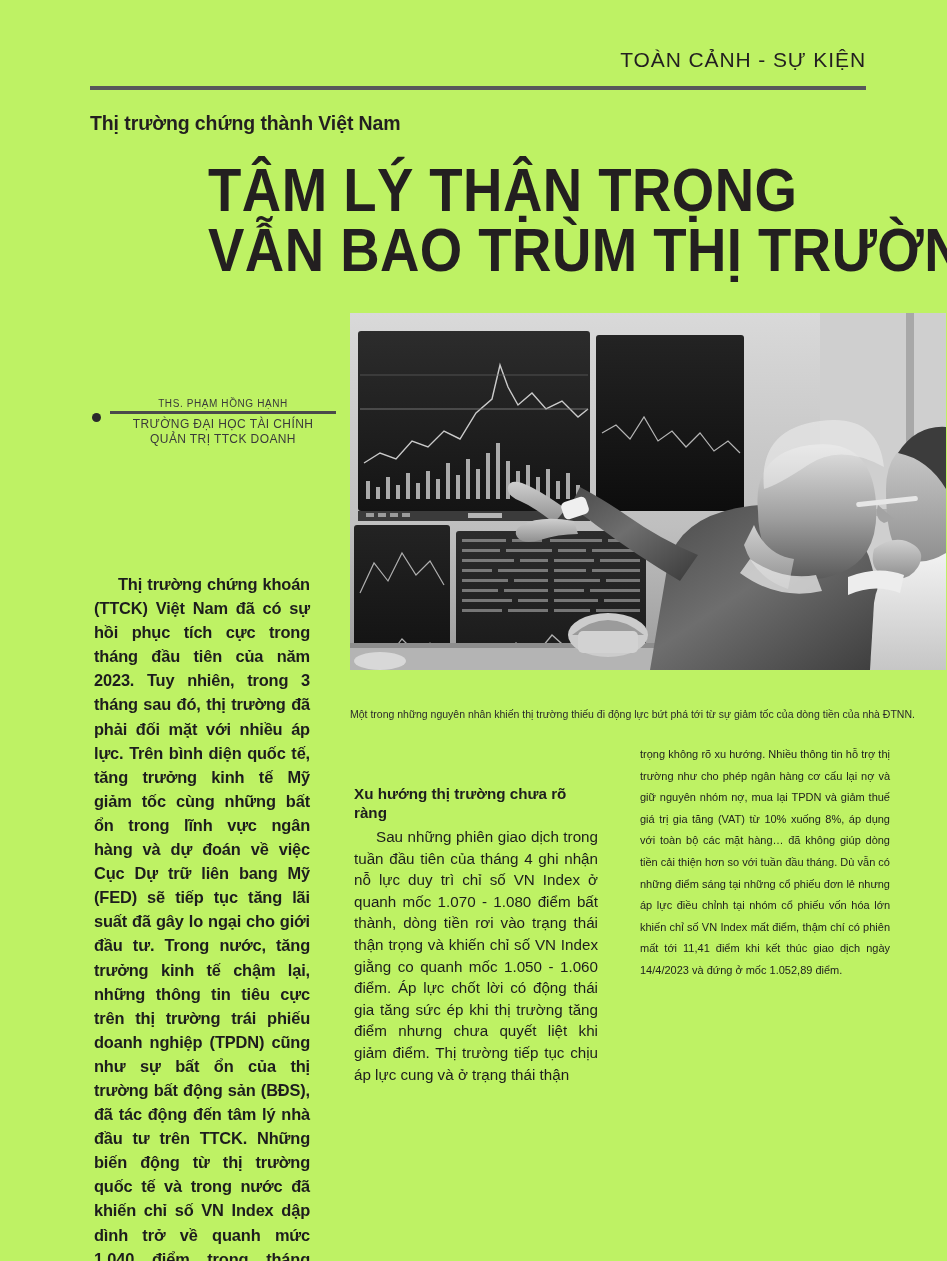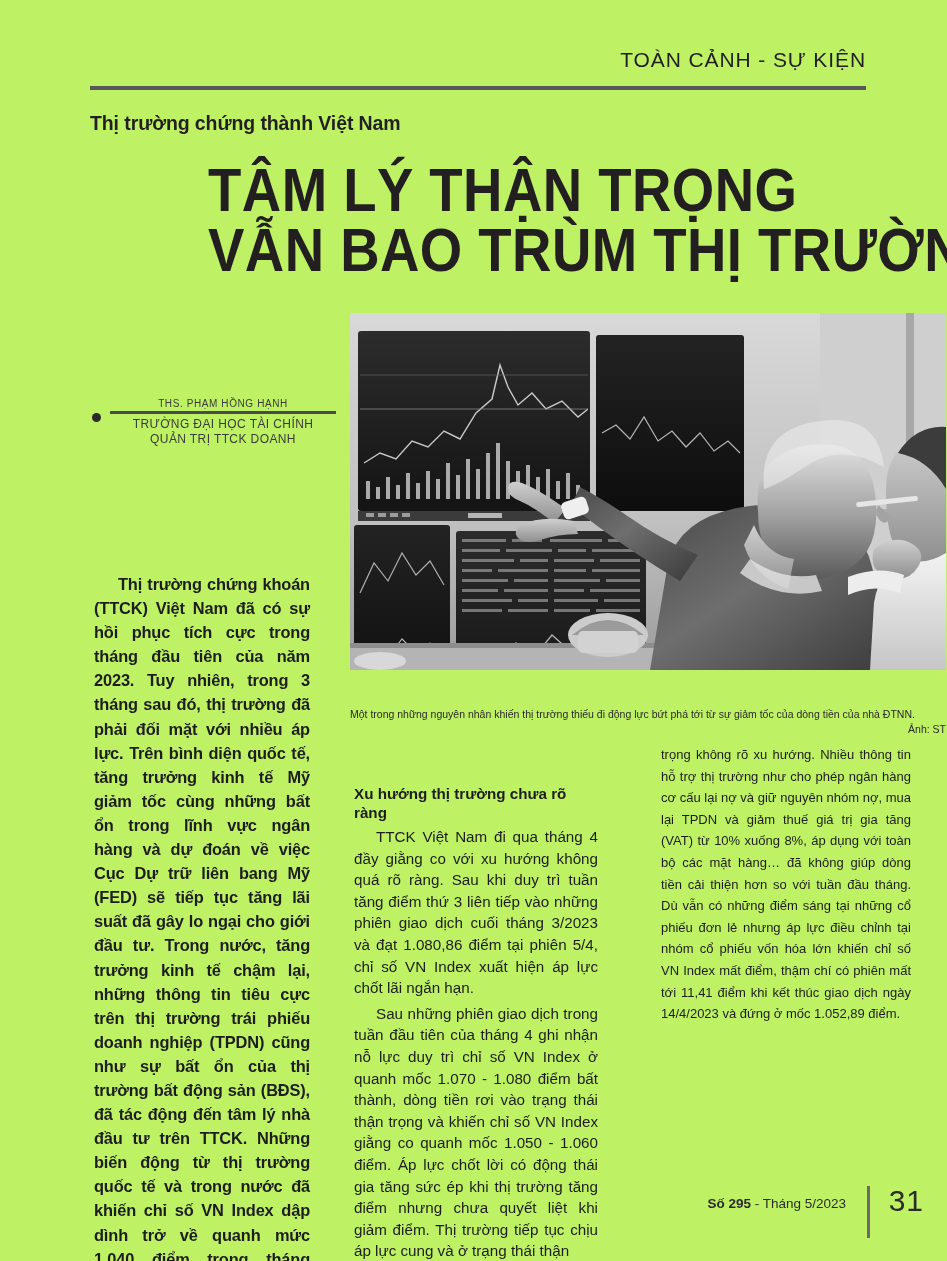--- a/index.html
+++ b/index.html
@@ -157,24 +157,24 @@
   .col-lead p { text-indent: 24px; }
 
   .col-mid {
     left: 350px;
     top: 780px;
     width: 252px;
     font-size: 15.2px;
     line-height: 21.6px;
   }
   .col-right {
-    left: 657px;
+    left: 636px;
     top: 740px;
     width: 258px;
-    font-size: 13px;
+    font-size: 11px;
     line-height: 21.6px;
   }
   .subhead {
     font-weight: bold;
     font-size: 15.2px;
     line-height: 19px;
     margin-bottom: 1px;
     text-indent: 0 !important;
     text-align: left;
   }
@@ -397,36 +397,29 @@
       <path d="M524 236 q22 -16 40 -4 q12 8 4 22 q-10 16 -30 10 q-20 -6 -14 -28 Z" fill="url(#skinG)"></path>
       <path d="M498 264 q30 -12 56 -2 l-4 18 q-26 -10 -52 2 Z" fill="#ededed"></path>
 
       <rect x="506" y="186" width="62" height="5" rx="2.5" transform="rotate(-6 537 188)" fill="#e6e6e6"></rect>
 
       <rect width="596" height="357" fill="none"></rect>
     </svg>
   </div>
   <div class="caption">
     <span>Một trong những nguyên nhân khiến thị trường thiếu đi động lực bứt phá tới từ sự giảm tốc của dòng tiền của nhà ĐTNN.</span>
-    <span class="caption-credit">Ảnh: ST</span>
   </div>
 
   <div class="col col-lead">
     <p>Thị trường chứng khoán (TTCK) Việt Nam đã có sự hồi phục tích cực trong tháng đầu tiên của năm 2023. Tuy nhiên, trong 3 tháng sau đó, thị trường đã phải đối mặt với nhiều áp lực. Trên bình diện quốc tế, tăng trưởng kinh tế Mỹ giảm tốc cùng những bất ổn trong lĩnh vực ngân hàng và dự đoán về việc Cục Dự trữ liên bang Mỹ (FED) sẽ tiếp tục tăng lãi suất đã gây lo ngại cho giới đầu tư. Trong nước, tăng trưởng kinh tế chậm lại, những thông tin tiêu cực trên thị trường trái phiếu doanh nghiệp (TPDN) cũng như sự bất ổn của thị trường bất động sản (BĐS), đã tác động đến tâm lý nhà đầu tư trên TTCK. Những biến động từ thị trường quốc tế và trong nước đã khiến chỉ số VN Index dập dình trở về quanh mức 1.040 điểm trong tháng 4/2023.</p>
   </div>
 
   <div class="col col-mid">
     <p class="subhead">Xu hướng thị trường chưa rõ ràng</p>
-    <p class="first">TTCK Việt Nam đi qua tháng 4 đầy giằng co với xu hướng không quá rõ ràng. Sau khi duy trì tuần tăng điểm thứ 3 liên tiếp vào những phiên giao dịch cuối tháng 3/2023 và đạt 1.080,86 điểm tại phiên 5/4, chỉ số VN Index xuất hiện áp lực chốt lãi ngắn hạn.</p>
     <p>Sau những phiên giao dịch trong tuần đầu tiên của tháng 4 ghi nhận nỗ lực duy trì chỉ số VN Index ở quanh mốc 1.070 - 1.080 điểm bất thành, dòng tiền rơi vào trạng thái thận trọng và khiến chỉ số VN Index giằng co quanh mốc 1.050 - 1.060 điểm. Áp lực chốt lời có động thái gia tăng sức ép khi thị trường tăng điểm nhưng chưa quyết liệt khi giảm điểm. Thị trường tiếp tục chịu áp lực cung và ở trạng thái thận</p>
   </div>
 
   <div class="col col-right">
     <p>trọng không rõ xu hướng. Nhiều thông tin hỗ trợ thị trường như cho phép ngân hàng cơ cấu lại nợ và giữ nguyên nhóm nợ, mua lại TPDN và giảm thuế giá trị gia tăng (VAT) từ 10% xuống 8%, áp dụng với toàn bộ các mặt hàng… đã không giúp dòng tiền cải thiện hơn so với tuần đầu tháng. Dù vẫn có những điểm sáng tại những cổ phiếu đơn lẻ nhưng áp lực điều chỉnh tại nhóm cổ phiếu vốn hóa lớn khiến chỉ số VN Index mất điểm, thậm chí có phiên mất tới 11,41 điểm khi kết thúc giao dịch ngày 14/4/2023 và đứng ở mốc 1.052,89 điểm.</p>
   </div>
 
-  <div class="footer">
-    <div class="footer-issue"><b>Số 295</b><span> - Tháng 5/2023</span></div>
-    <div class="footer-divider"></div>
-    <div class="footer-page">31</div>
-  </div>
 
 </div>
 
 </body></html>

